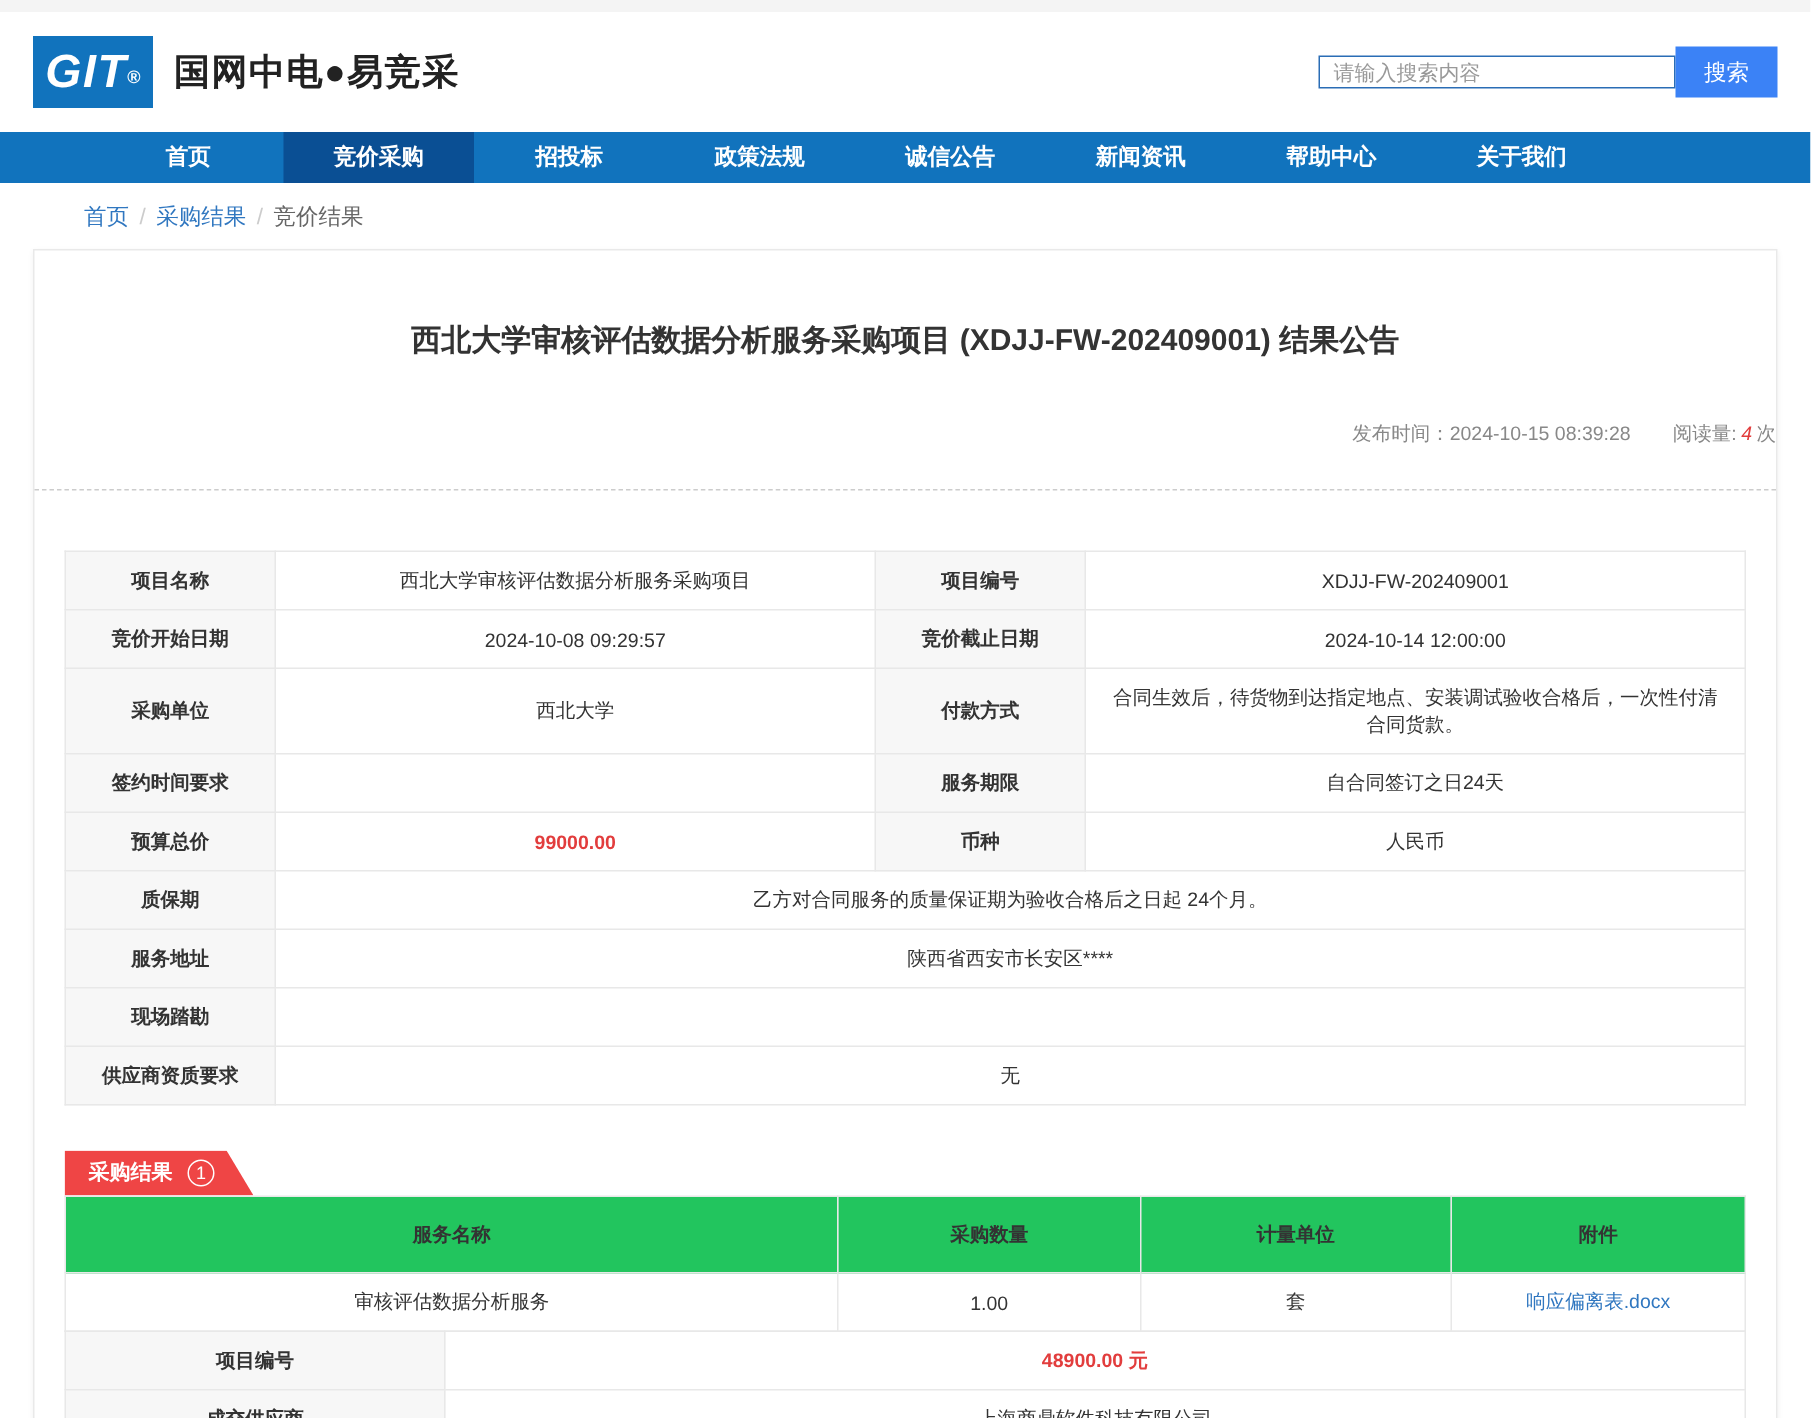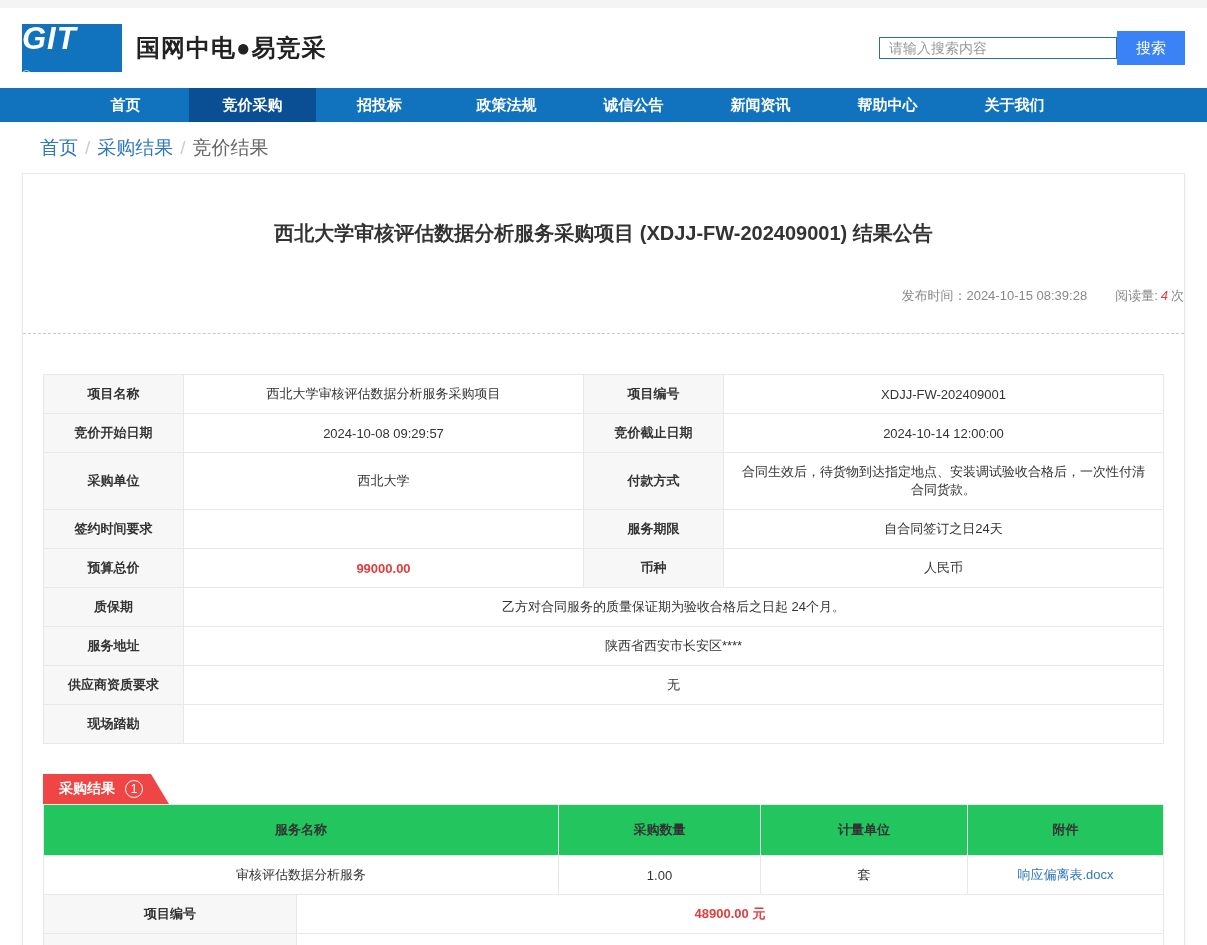--- a/index.html
+++ b/index.html
@@ -3,36 +3,36 @@
 <meta charset="utf-8">
 <style>
   * { margin:0; padding:0; box-sizing:border-box; }
   html,body { background:#fff; font-family:"Liberation Sans","DejaVu Sans",sans-serif; color:#333; }
   body { width:1207px; min-height:945px; overflow-x:hidden; }
 
   .top-strip { height:8px; background:#f4f4f4; }
 
   
   .site-header { height:80px; display:flex; align-items:center; padding:0 22px; background:#fff; }
-  .logo-box { width:100px; height:48px; background:#1173bd; color:#fff; display:flex; align-items:flex-start; justify-content:center; position:relative;flex-direction:column; }
+  .logo-box { width:80px; height:48px; background:#1173bd; color:#fff; display:flex; align-items:center; justify-content:center; position:relative; }
   .logo-git { font-size:31px; font-weight:bold; font-style:italic; letter-spacing:1px; line-height:48px; }
   .logo-reg { font-size:12px; font-weight:bold; margin-top:5px; font-style:normal; }
   .site-name { margin-left:14px; font-size:24px; font-weight:bold; color:#222; letter-spacing:1px; }
   .search-wrap { margin-left:auto; display:flex; align-items:center; }
   .search-input { width:238px; height:22px; border:1px solid #2a6db5; padding:0 9px; font-size:14px; color:#333; outline:none; font-family:inherit; }
   .search-input::placeholder { color:#999; }
   .search-btn { width:68px; height:34px; background:#3b82f6; color:#fff; border:none; font-size:15px; cursor:pointer; font-family:inherit; }
 
   
   .main-nav { height:34px; background:#1173bd; display:flex; padding-left:62px; }
   .nav-item { width:127px; text-align:center; line-height:34px; color:#fff; font-size:15px; font-weight:bold; cursor:pointer; }
   .nav-item.active { background:#0a4f94; }
 
   
-  .breadcrumb { padding:13px 0 12px 40px; font-size:19px; color:#999; }
+  .breadcrumb { padding:13px 0 12px 40px; font-size:15px; color:#999;margin-left:16px; }
   .breadcrumb a { color:#3077c0; text-decoration:none; cursor:pointer; }
   .crumb-sep { color:#ccc; margin:0 7px; }
   .crumb-current { color:#666; }
 
   
   .card { margin:0 22px; background:#fff; border:1px solid #e9e9e9; box-shadow:0 1px 4px rgba(0,0,0,0.06); min-height:780px; padding-bottom:40px; }
   .notice-title { text-align:center; font-size:20px; font-weight:bold; color:#333; padding:46px 30px 0; }
   .notice-meta { text-align:right; font-size:13px; color:#888; margin-top:40px; padding-bottom:28px; border-bottom:1px dashed #ccc; }
   .meta-views { margin-left:28px; }
   .views-count { color:#e23d3d; font-style:italic; margin:0 3px; }
@@ -135,26 +135,26 @@
     </tr>
     <tr>
       <td class="lbl">质保期</td>
       <td colspan="3">乙方对合同服务的质量保证期为验收合格后之日起 24个月。</td>
     </tr>
     <tr>
       <td class="lbl">服务地址</td>
       <td colspan="3">陕西省西安市长安区****</td>
     </tr>
     <tr>
+      <td class="lbl">现场踏勘</td>
+      <td colspan="3"></td>
+    </tr>
+    <tr>
       <td class="lbl">供应商资质要求</td>
       <td colspan="3">无</td>
-    </tr>
-    <tr>
-      <td class="lbl">现场踏勘</td>
-      <td colspan="3"></td>
     </tr>
   </tbody>
     </table>
 
   <div class="result-badge-row">
     <div class="result-badge">
       <span>采购结果</span>
       <span class="badge-circle">1</span>
     </div>
   </div>

